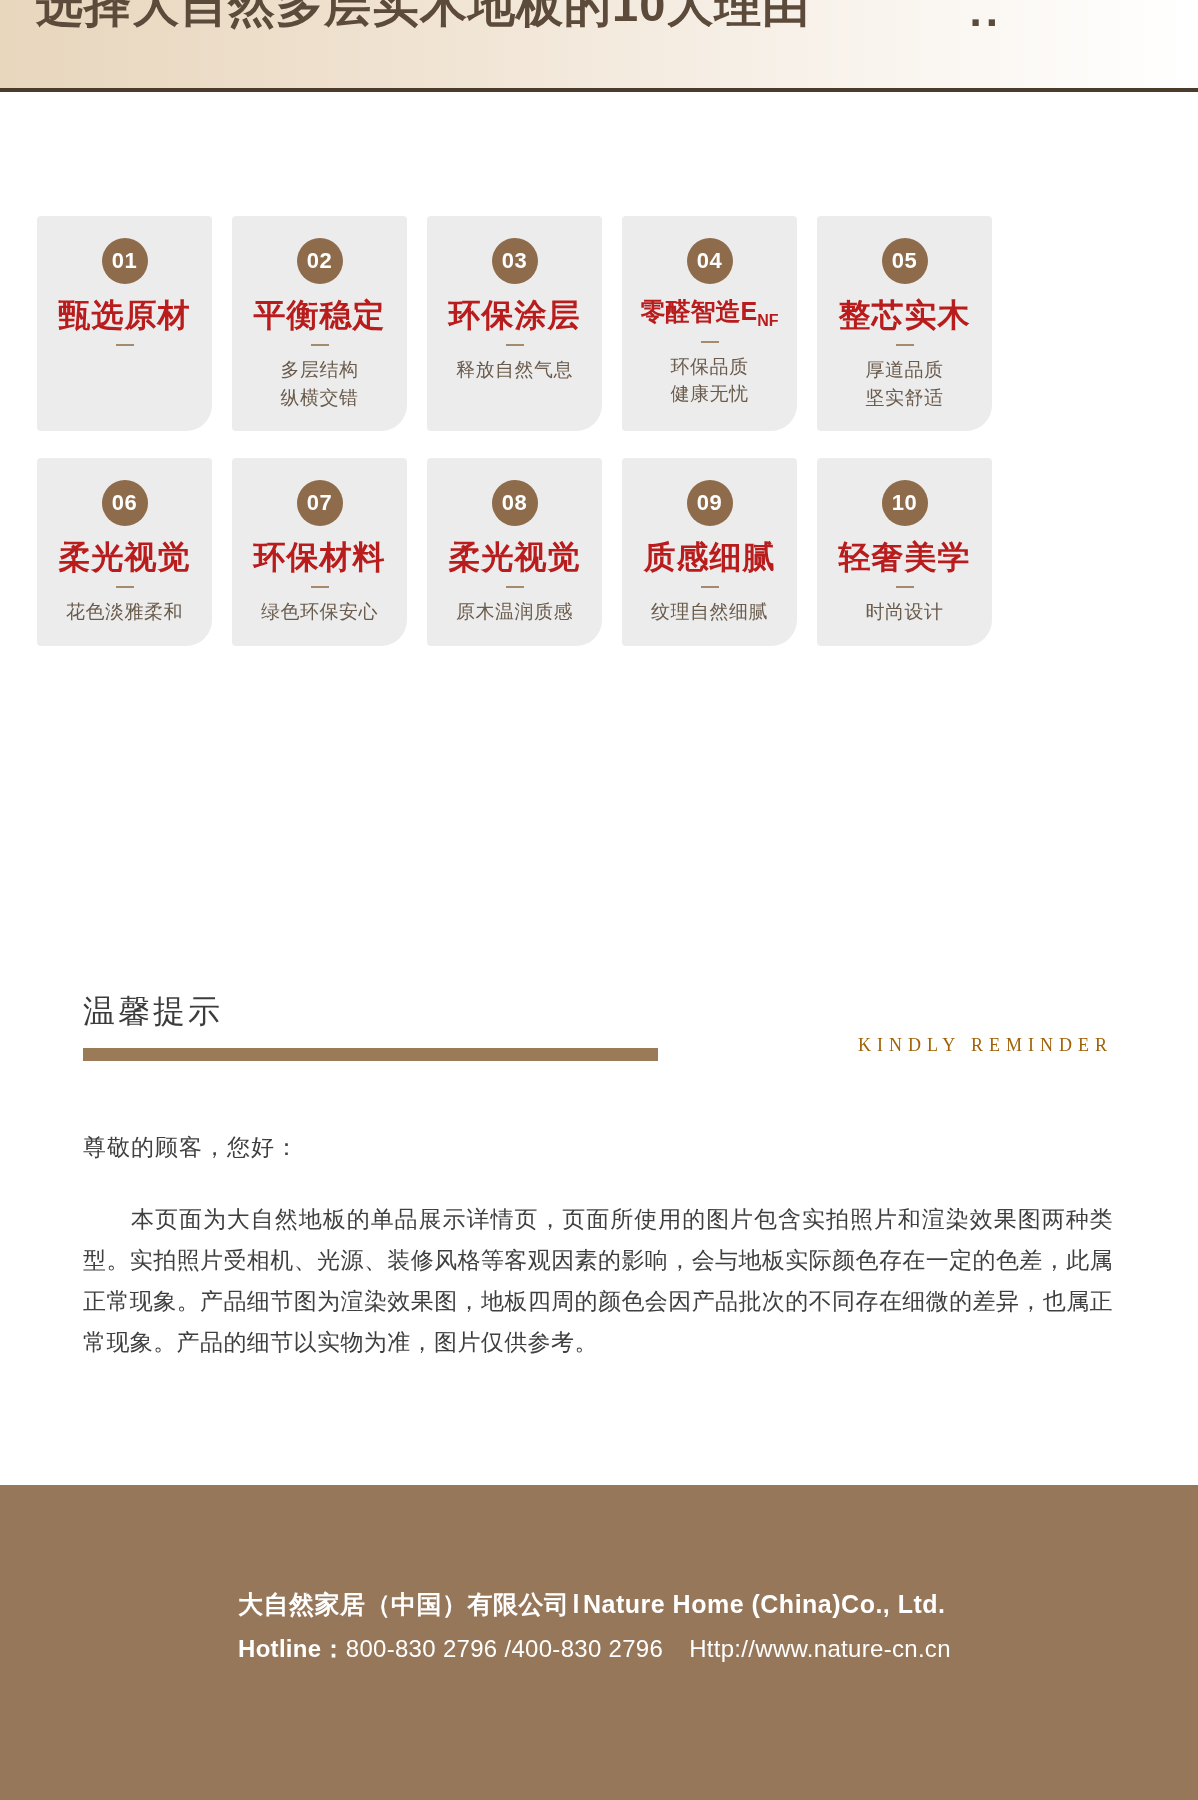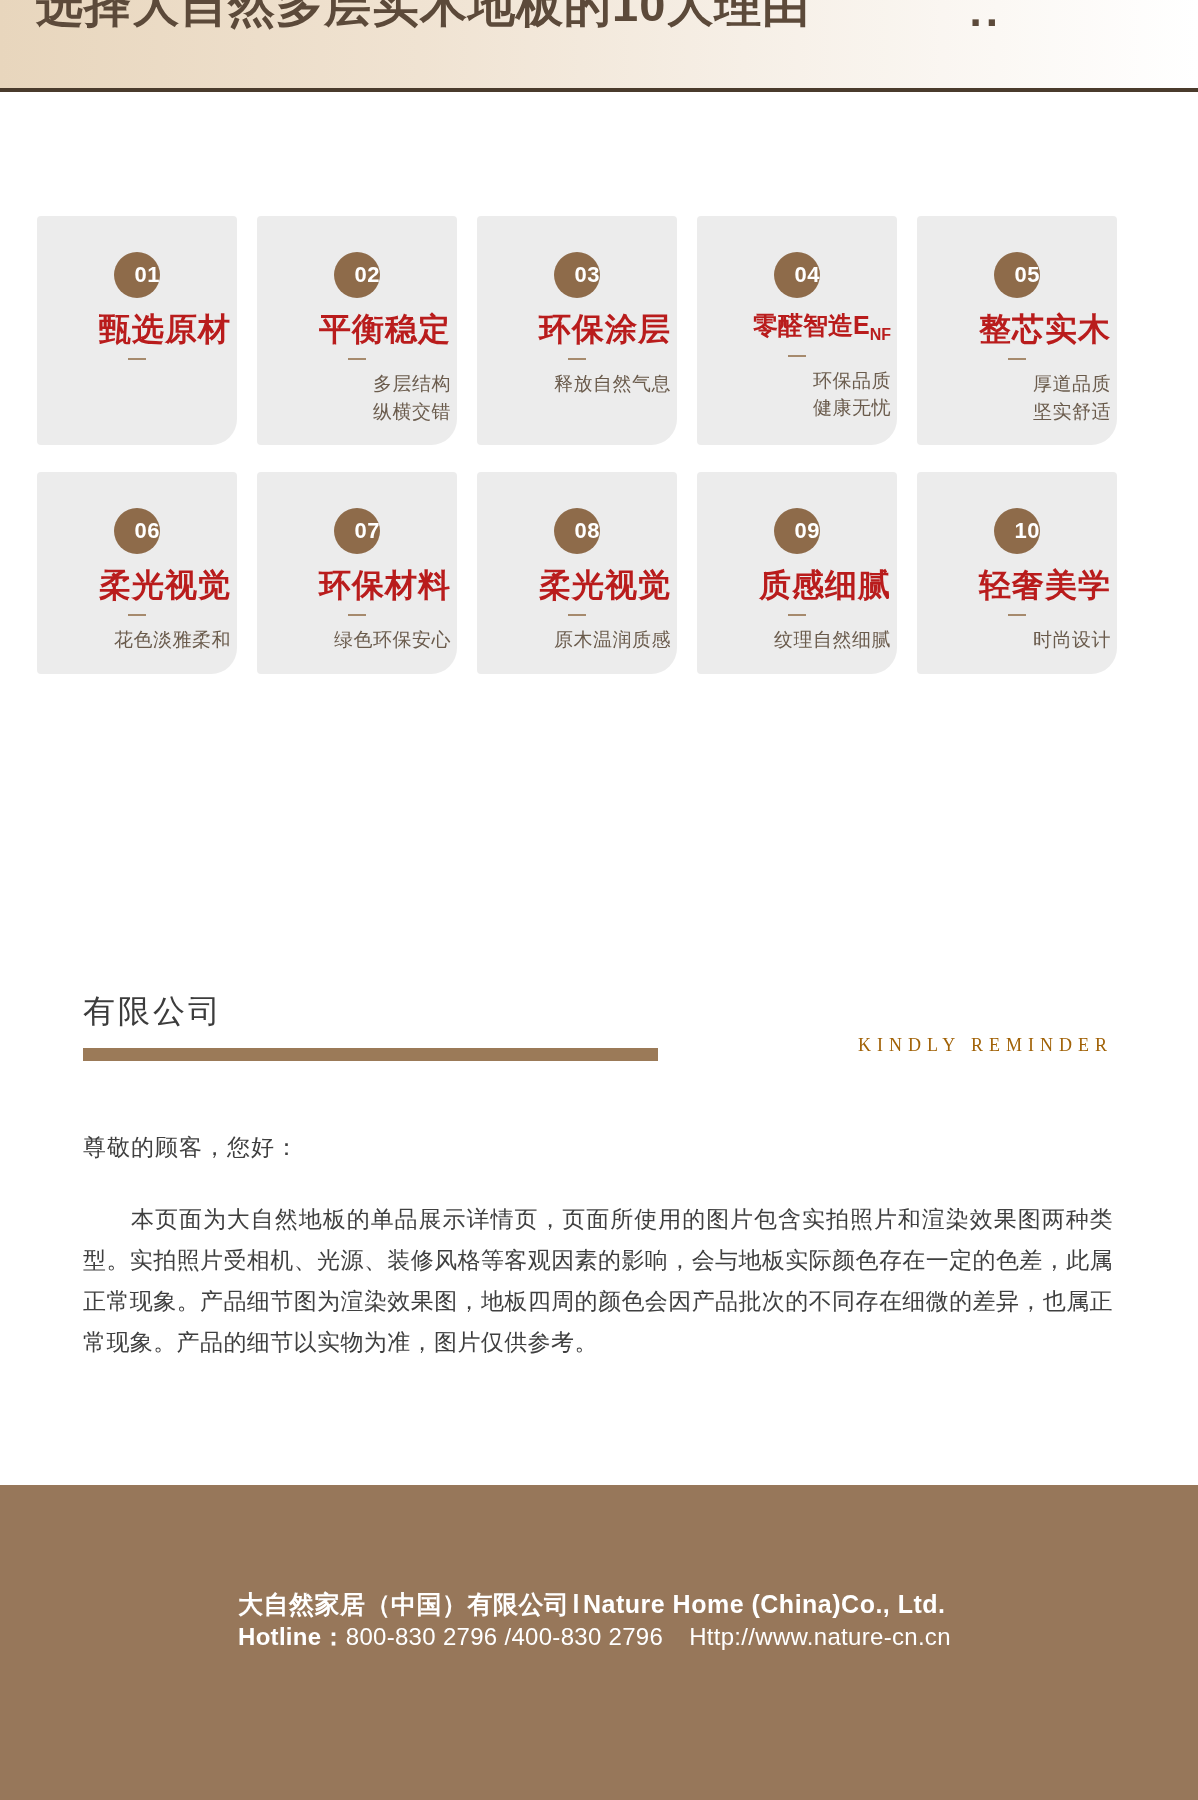--- a/index.html
+++ b/index.html
@@ -60,26 +60,26 @@
     width: 1128px;
     display: flex;
     flex-direction: column;
     gap: 27px;
   }
   .card-row {
     display: flex;
     gap: 20px;
   }
   .card {
-    width: 200px;
+    width: 175px;
     background: #ececec;
     border-radius: 4px 4px 26px 4px;
-    padding: 36px 6px 20px 6px;
+    padding: 22px 6px 20px 6px;
     box-sizing: border-box;
-    text-align: right;
+    text-align: center;
     position: relative;
   }
   .card-num {
     width: 46px;
     height: 46px;
     border-radius: 50%;
     background: #8e6b4a;
     color: #ffffff;
     font-size: 22px;
     font-weight: bold;
@@ -193,21 +193,21 @@
   }
   .footer-company .divider {
     font-weight: bold;
     margin: 0 3px;
   }
   .footer-company .en {
     font-weight: bold;
     text-align: right;
   }
   .footer-contact {
-    margin-top: 0;
+    margin-top: 12px;
     font-size: 24px;
     letter-spacing: 0.3px;
     white-space: nowrap;
   }
   .footer-contact .label {
     font-weight: bold;
   }
   .footer-contact .url {
     margin-left: 26px;
   }
@@ -287,21 +287,21 @@
       <div class="card-num">10</div>
       <div class="card-title">轻奢美学</div>
       <div class="card-dash"></div>
       <div class="card-desc" style="white-space:pre-line">时尚设计</div>
     </div>
   </div>
 
 </div>
 
 <div class="reminder">
-  <div class="reminder-title">有限公司</div>
+  <div class="reminder-title">温馨提示</div>
   <div class="reminder-barline">
     <div class="reminder-bar"></div>
     <div class="reminder-en">KINDLY REMINDER</div>
   </div>
   <div class="reminder-greeting">尊敬的顾客，您好：</div>
   <div class="reminder-body">本页面为大自然地板的单品展示详情页，页面所使用的图片包含实拍照片和渲染效果图两种类型。实拍照片受相机、光源、装修风格等客观因素的影响，会与地板实际颜色存在一定的色差，此属正常现象。产品细节图为渲染效果图，地板四周的颜色会因产品批次的不同存在细微的差异，也属正常现象。产品的细节以实物为准，图片仅供参考。</div>
 </div>
 
 <div class="footer">
   <div class="footer-inner">

